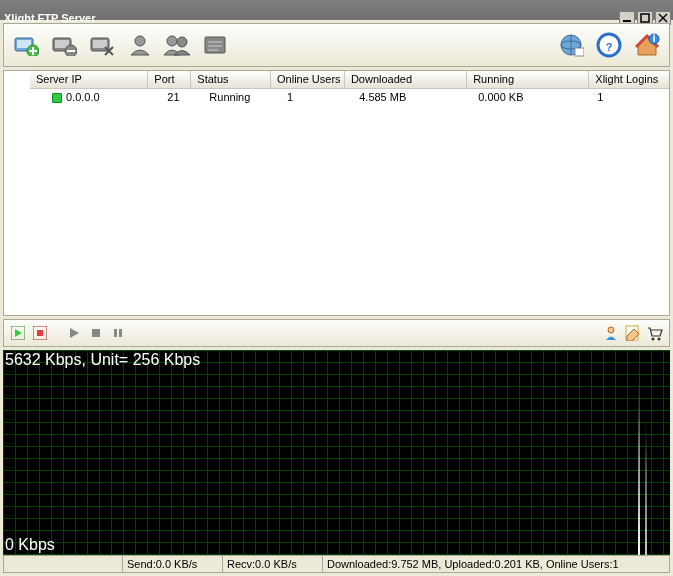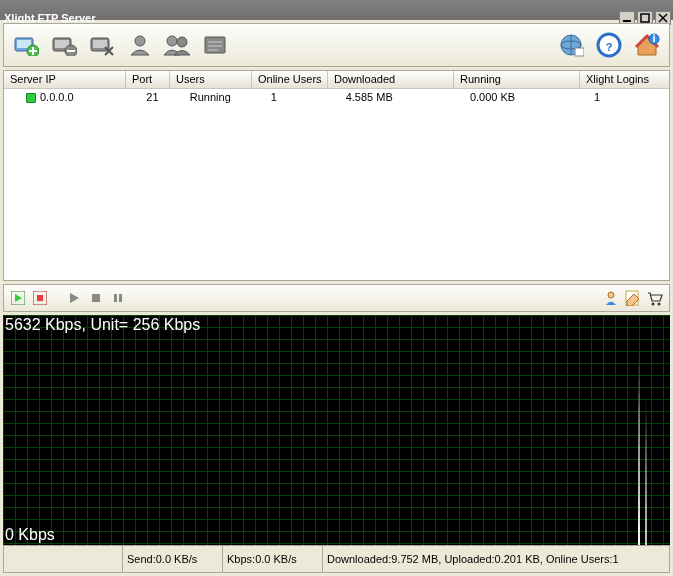--- a/index.html
+++ b/index.html
@@ -9,41 +9,41 @@
   .titlebar .title { flex: 1; }
   .winbtn { width: 16px; height: 14px; background: #d4d0c8; border: 1px solid #808080; margin-left: 2px; display: flex; align-items: center; justify-content: center; color:#000; font-weight:bold; cursor:pointer; }
   .winbtn svg { width:10px; height:10px; }
   
   .toolbar { height: 44px; border: 1px solid #aca899; margin: 3px; background: linear-gradient(#fdfdfb,#ece9d8); display:flex; align-items:center; padding: 0 6px; }
   .toolbar .left { display:flex; gap:6px; }
   .toolbar .spacer { flex:1; }
   .toolbar .right { display:flex; gap:6px; align-items:center; }
   .tbtn { width:32px; height:32px; display:flex; align-items:center; justify-content:center; cursor:pointer; border:1px solid transparent; }
   
-  .listwrap { margin: 0 3px; border:1px solid #aca899; background:#fff; height:211px; display:flex; flex-direction:column; }
+  .listwrap { margin: 0 3px; border:1px solid #aca899; background:#fff; height:246px; display:flex; flex-direction:column;padding-left:26px; }
   .listhead { display:flex; background:linear-gradient(#fefefe,#e6e3d6); border-bottom:1px solid #cac7ba; height:18px; }
   .col { border-right:1px solid #cac7ba; padding:2px 6px; white-space:nowrap; overflow:hidden; }
   .c-ip{width:122px}.c-port{width:44px}.c-status{width:82px}.c-online{width:76px}.c-down{width:126px}.c-up{width:126px}.c-logins{width:82px;border-right:none}
   .listbody { flex:1; overflow:auto; }
   .row { display:flex; height:16px; align-items:center;margin-left:16px; }
   .row .col { border-right:1px solid transparent; }
   .srvicon { width:10px; height:10px; background:#2ecc40; border:1px solid #118822; display:inline-block; margin-right:4px; vertical-align:middle; border-radius:1px; }
   
   .ctrlbar { margin:3px; border:1px solid #aca899; background:linear-gradient(#fdfdfb,#ece9d8); height:28px; display:flex; align-items:center; padding:0 6px; gap:6px; }
   .ctrlbar .spacer{flex:1}
   .smallbtn{width:16px;height:16px;display:flex;align-items:center;justify-content:center;cursor:pointer}
   
   .graphwrap { margin:0 3px 0 3px; background:#000; position:relative; flex:1; }
   .graphwrap canvas, .graphwrap .grid { position:absolute; inset:0; }
   .grid { background-image: linear-gradient(#004400 1px, transparent 1px), linear-gradient(90deg,#004400 1px, transparent 1px); background-size: 12px 12px; }
   .graphlabel { position:absolute; color:#fff; font-size:16px; left:2px; }
   .gl-top { top:1px; } .gl-bot { bottom:1px; }
   .spike { position:absolute; bottom:0; width:10px; background:linear-gradient(to top,#fff,#fff 60%,transparent); clip-path:polygon(40% 100%,50% 0%,60% 100%); }
   
-  .statusbar { height:28px; margin:0 3px 3px 3px; display:flex; }
+  .statusbar { height:18px; margin:0 3px 3px 3px; display:flex; }
   .statuscell { border:1px solid #aca899; background:#ece9d8; padding:1px 4px; border-left:none; display:flex; align-items:center; }
   .statuscell:first-child{border-left:1px solid #aca899}
   .sc0{width:120px}.sc1{width:100px}.sc2{width:100px}.sc3{flex:1}
 </style>
 </head>
 <body>
 
 <div class="titlebar">
   <span class="title">Xlight FTP Server</span>
   <div class="winbtn">
@@ -137,21 +137,21 @@
           <text x="20" y="10" text-anchor="middle" font-size="8" fill="#fff" font-weight="bold">i</text>
         </svg>
       </div>
   </div>
 </div>
 
 <div class="listwrap">
   <div class="listhead">
     <div class="col c-ip">Server IP</div>
     <div class="col c-port">Port</div>
-    <div class="col c-status">Users</div>
+    <div class="col c-status">Status</div>
     <div class="col c-online">Online Users</div>
     <div class="col c-down">Downloaded</div>
     <div class="col c-up">Running</div>
     <div class="col c-logins">Xlight Logins</div>
   </div>
   <div class="listbody">
     <div class="row">
       <div class="col c-ip"><span class="srvicon"></span><span>0.0.0.0</span></div>
       <div class="col c-port">21</div>
       <div class="col c-status">Running</div>
@@ -219,15 +219,15 @@
   <div class="grid"></div>
   <div class="graphlabel gl-top">5632 Kbps, Unit= 256 Kbps</div>
   <div class="graphlabel gl-bot">0 Kbps</div>
   <div class="spike" style="right:26px;height:92%"></div>
   <div class="spike" style="right:20px;height:70%;width:8px"></div>
 </div>
 
 <div class="statusbar">
   <div class="statuscell sc0"></div>
   <div class="statuscell sc1">Send:0.0 KB/s</div>
-  <div class="statuscell sc2">Kbps:0.0 KB/s</div>
+  <div class="statuscell sc2">Recv:0.0 KB/s</div>
   <div class="statuscell sc3">Downloaded:9.752 MB, Uploaded:0.201 KB, Online Users:1</div>
 </div>
 
 </body></html>

